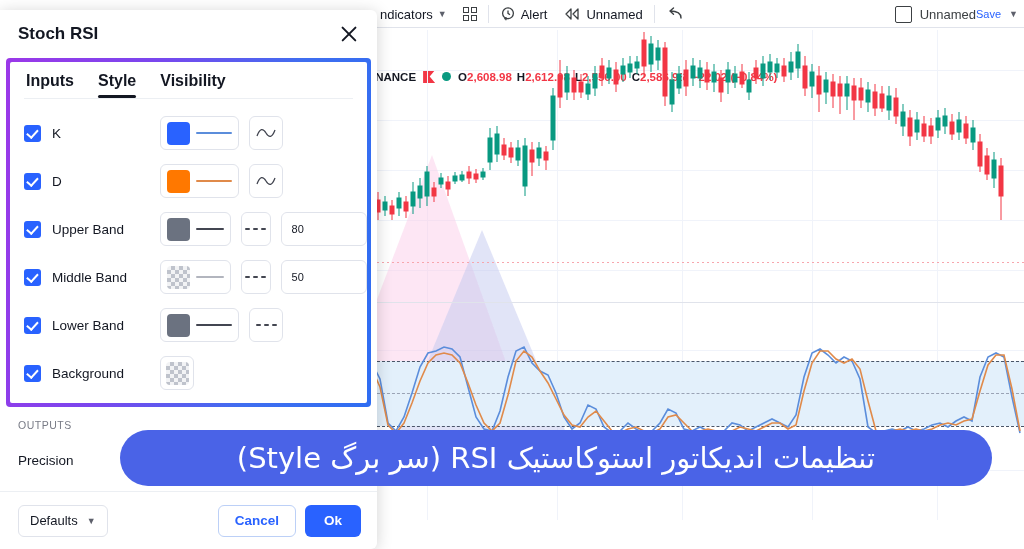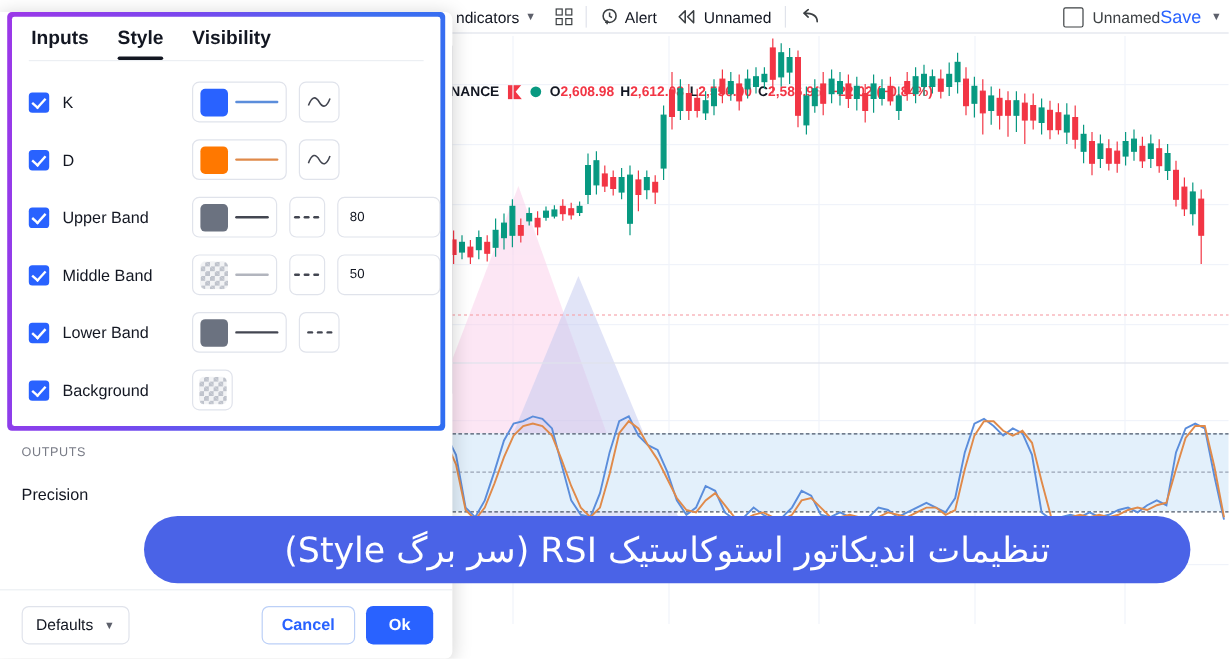--- a/index.html
+++ b/index.html
@@ -26,21 +26,21 @@
     white-space: nowrap;
   }
   .tb-sep { width: 1px; height: 18px; background: #e0e3eb; margin: 0 3px; }
   .chev { font-size: 9px; color: #5d606b; }
   .grid-icon { display: grid; grid-template-columns: 6px 6px; grid-template-rows: 6px 6px; gap: 2px; }
   .grid-icon i { display: block; border: 1.4px solid #3c4043; }
   .tb-right { position: absolute; right: 6px; top: 0; height: 28px; display: flex; align-items: center; gap: 8px; }
   .sq-box { width: 17px; height: 17px; border: 1.6px solid #3c4043; border-radius: 2px; }
   .unnamed-wrap { display: flex; flex-direction: row; align-items: center; line-height: 1.0; }
   .unnamed { font-size: 13px; color: #3c4043; }
-  .save-link { font-size: 15px; color: #2962ff; margin-top: 1px; }
+  .save-link { font-size: 11px; color: #2962ff; margin-top: 1px; }
 
   .legend {
     position: absolute; left: 372px; top: 70px;
     display: flex; align-items: center; gap: 7px;
     font-size: 11.5px; font-weight: bold; white-space: nowrap;
   }
   .legend .sym { color: #131722; }
   .flag { width: 12px; height: 13px; background: #f23645;
           clip-path: polygon(0 0, 100% 0, 55% 50%, 100% 100%, 0 100%); }
   .dot { width: 9px; height: 9px; border-radius: 50%; background: #089981; }
@@ -468,20 +468,24 @@
         <svg viewBox="0 0 652 160" preserveAspectRatio="none" style="position:absolute;inset:0;width:100%;height:100%">
           <polyline fill="none" stroke="#5b8ddb" stroke-width="1.6" points="0,58 8,74 16,118 24,126 32,112 40,88 48,62 56,48 64,46 72,42 80,44 88,52 96,82 104,112 112,124 120,126 128,106 136,72 144,46 152,42 160,58 168,66 176,70 184,88 192,112 200,124 208,118 216,100 224,104 232,122 240,128 248,126 256,118 264,124 272,128 280,126 288,118 296,104 304,108 312,124 320,126 328,122 336,126 344,128 352,126 360,118 368,120 376,126 384,122 392,118 400,114 408,118 416,122 424,110 432,72 440,48 448,44 456,50 464,58 472,52 480,56 488,74 496,122 504,128 512,126 520,124 528,126 536,122 544,126 552,124 560,120 568,118 576,122 584,116 592,112 600,116 608,72 616,52 624,48 632,52 640,92 648,128"></polyline>
           <polyline fill="none" stroke="#e08a4a" stroke-width="1.6" points="0,64 8,82 16,120 24,128 32,118 40,98 48,76 56,58 64,50 72,48 80,50 88,58 96,78 104,100 112,118 120,126 128,118 136,90 144,56 152,46 160,52 168,66 176,78 184,94 192,110 200,120 208,122 216,112 224,106 232,116 240,126 248,128 256,124 264,122 272,126 280,128 288,124 296,112 304,110 312,118 320,126 328,126 336,124 344,126 352,128 360,126 368,122 376,124 384,126 392,122 400,118 408,118 416,124 424,120 432,86 440,58 448,46 456,46 464,54 472,58 480,54 488,64 496,96 504,126 512,128 520,126 528,124 536,126 544,124 552,126 560,124 568,120 576,118 584,120 592,116 600,114 608,86 616,60 624,50 632,50 640,84 648,126"></polyline>
         </svg>
       </div>
     </div>
   </div>
 
   <div class="dialog">
 
+    <div class="dlg-head">
+      <div class="dlg-title">Stoch RSI</div>
+      <div class="close-x"></div>
+    </div>
 
     <div class="hl-box">
       <div class="hl-inner">
         <div class="tabs">
           <div class="tab">
             <span>Inputs</span>
           </div>
           <div class="tab active">
             <span>Style</span>
           </div>

